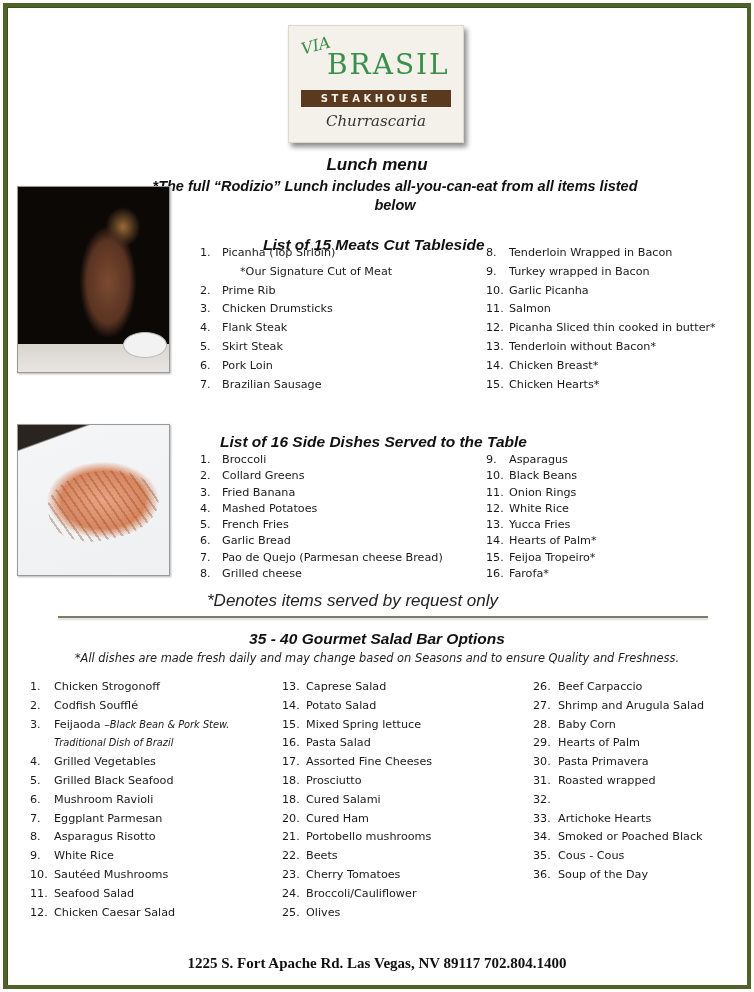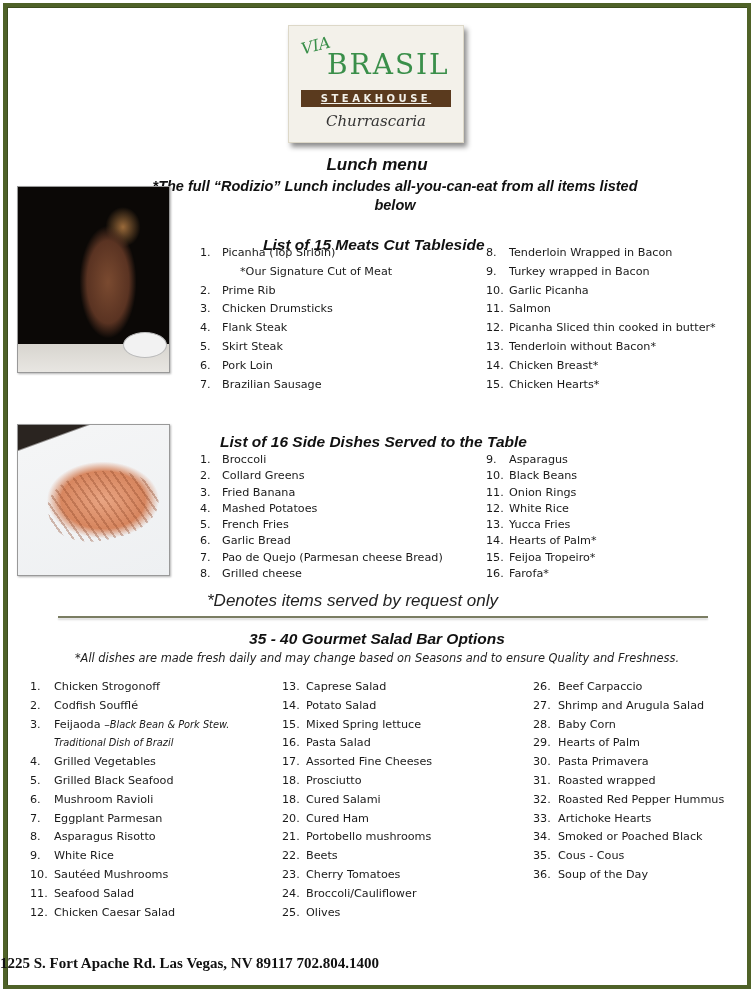--- a/index.html
+++ b/index.html
@@ -26,21 +26,21 @@
   }
   .logo-brasil {
     position: absolute; left: 38px; top: 22px;
     font-family: "DejaVu Serif", serif; font-size: 28px; letter-spacing: 2px;
     color: #3a8f4a;
   }
   .logo-bar {
     position: absolute; left: 12px; top: 64px; width: 150px; height: 17px;
     background: #5a3a1e; color: #f3f1ea;
     font-family: "DejaVu Sans", sans-serif; font-weight: bold;
-    font-size: 10px; letter-spacing: 3.5px; text-align: center; line-height: 17px; text-decoration: underline;
+    font-size: 10px; letter-spacing: 3.5px; text-align: center; line-height: 17px;
   }
   .logo-churr {
     position: absolute; left: 0; right: 0; top: 86px; text-align: center;
     font-family: "DejaVu Serif", serif; font-style: italic;
     font-size: 15px; color: #333;
   }
 
   
   .h-lunch {
     position: absolute; left: 0; width: 754px; top: 155px; text-align: center;
@@ -104,21 +104,21 @@
   }
   .salad-title {
     position: absolute; left: 0; width: 754px; top: 630px; text-align: center;
     font-weight: bold; font-style: italic; font-size: 15.5px;
   }
   .salad-sub {
     position: absolute; left: 0; width: 754px; top: 651px; text-align: center;
     font-family: "DejaVu Sans", sans-serif; font-style: italic; font-size: 11.4px; color: #222;
   }
   .address {
-    position: absolute; left: 0; width: 754px; top: 955px; 
+    position: absolute; left: 0; width: 754px; top: 955px; text-align: center;
     font-family: "Liberation Serif", serif; font-weight: bold; font-size: 15px; color: #111;
   }
 </style>
 </head>
 <body>
 
 <div class="frame"></div>
 
 <div class="logo">
   <span class="logo-via">VIA</span>
@@ -413,21 +413,20 @@
   <li>
       <span class="num" style="width:25px">30.</span>
       <span>Pasta Primavera</span>
     </li>
   <li>
       <span class="num" style="width:25px">31.</span>
       <span>Roasted wrapped</span>
     </li>
   <li>
       <span class="num" style="width:25px">32.</span>
-      <span>Roasted Red Pepper Hummus</span>
     </li>
   <li>
       <span class="num" style="width:25px">33.</span>
       <span>Artichoke Hearts</span>
     </li>
   <li>
       <span class="num" style="width:25px">34.</span>
       <span>Smoked or Poached Black</span>
     </li>
   <li>

